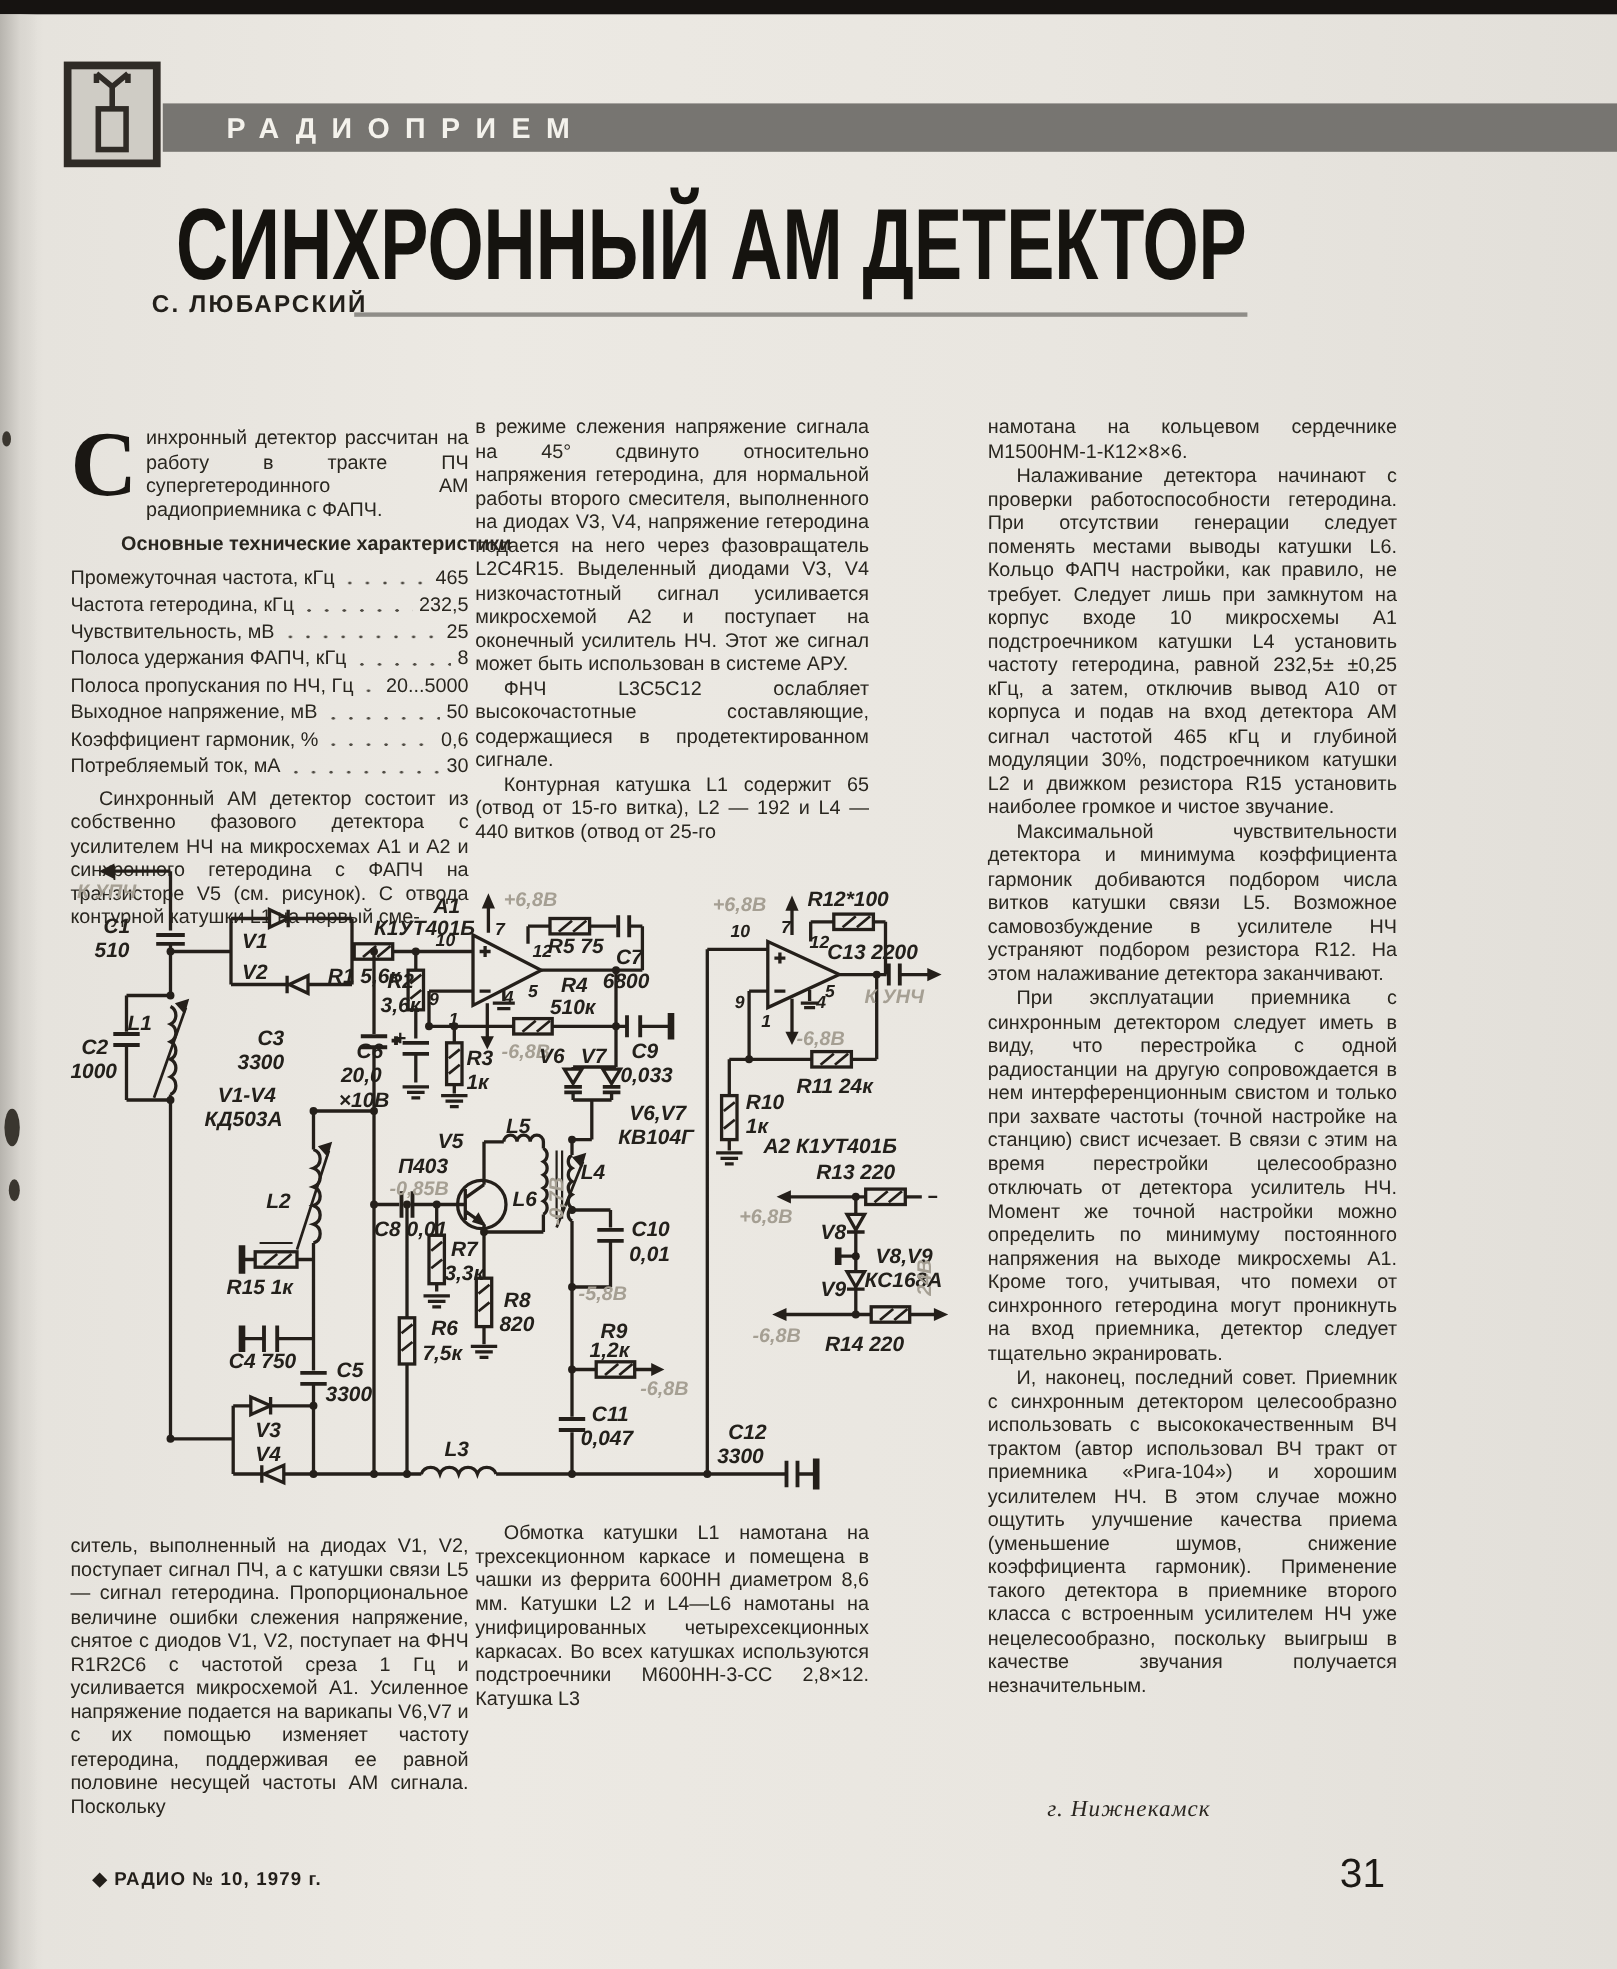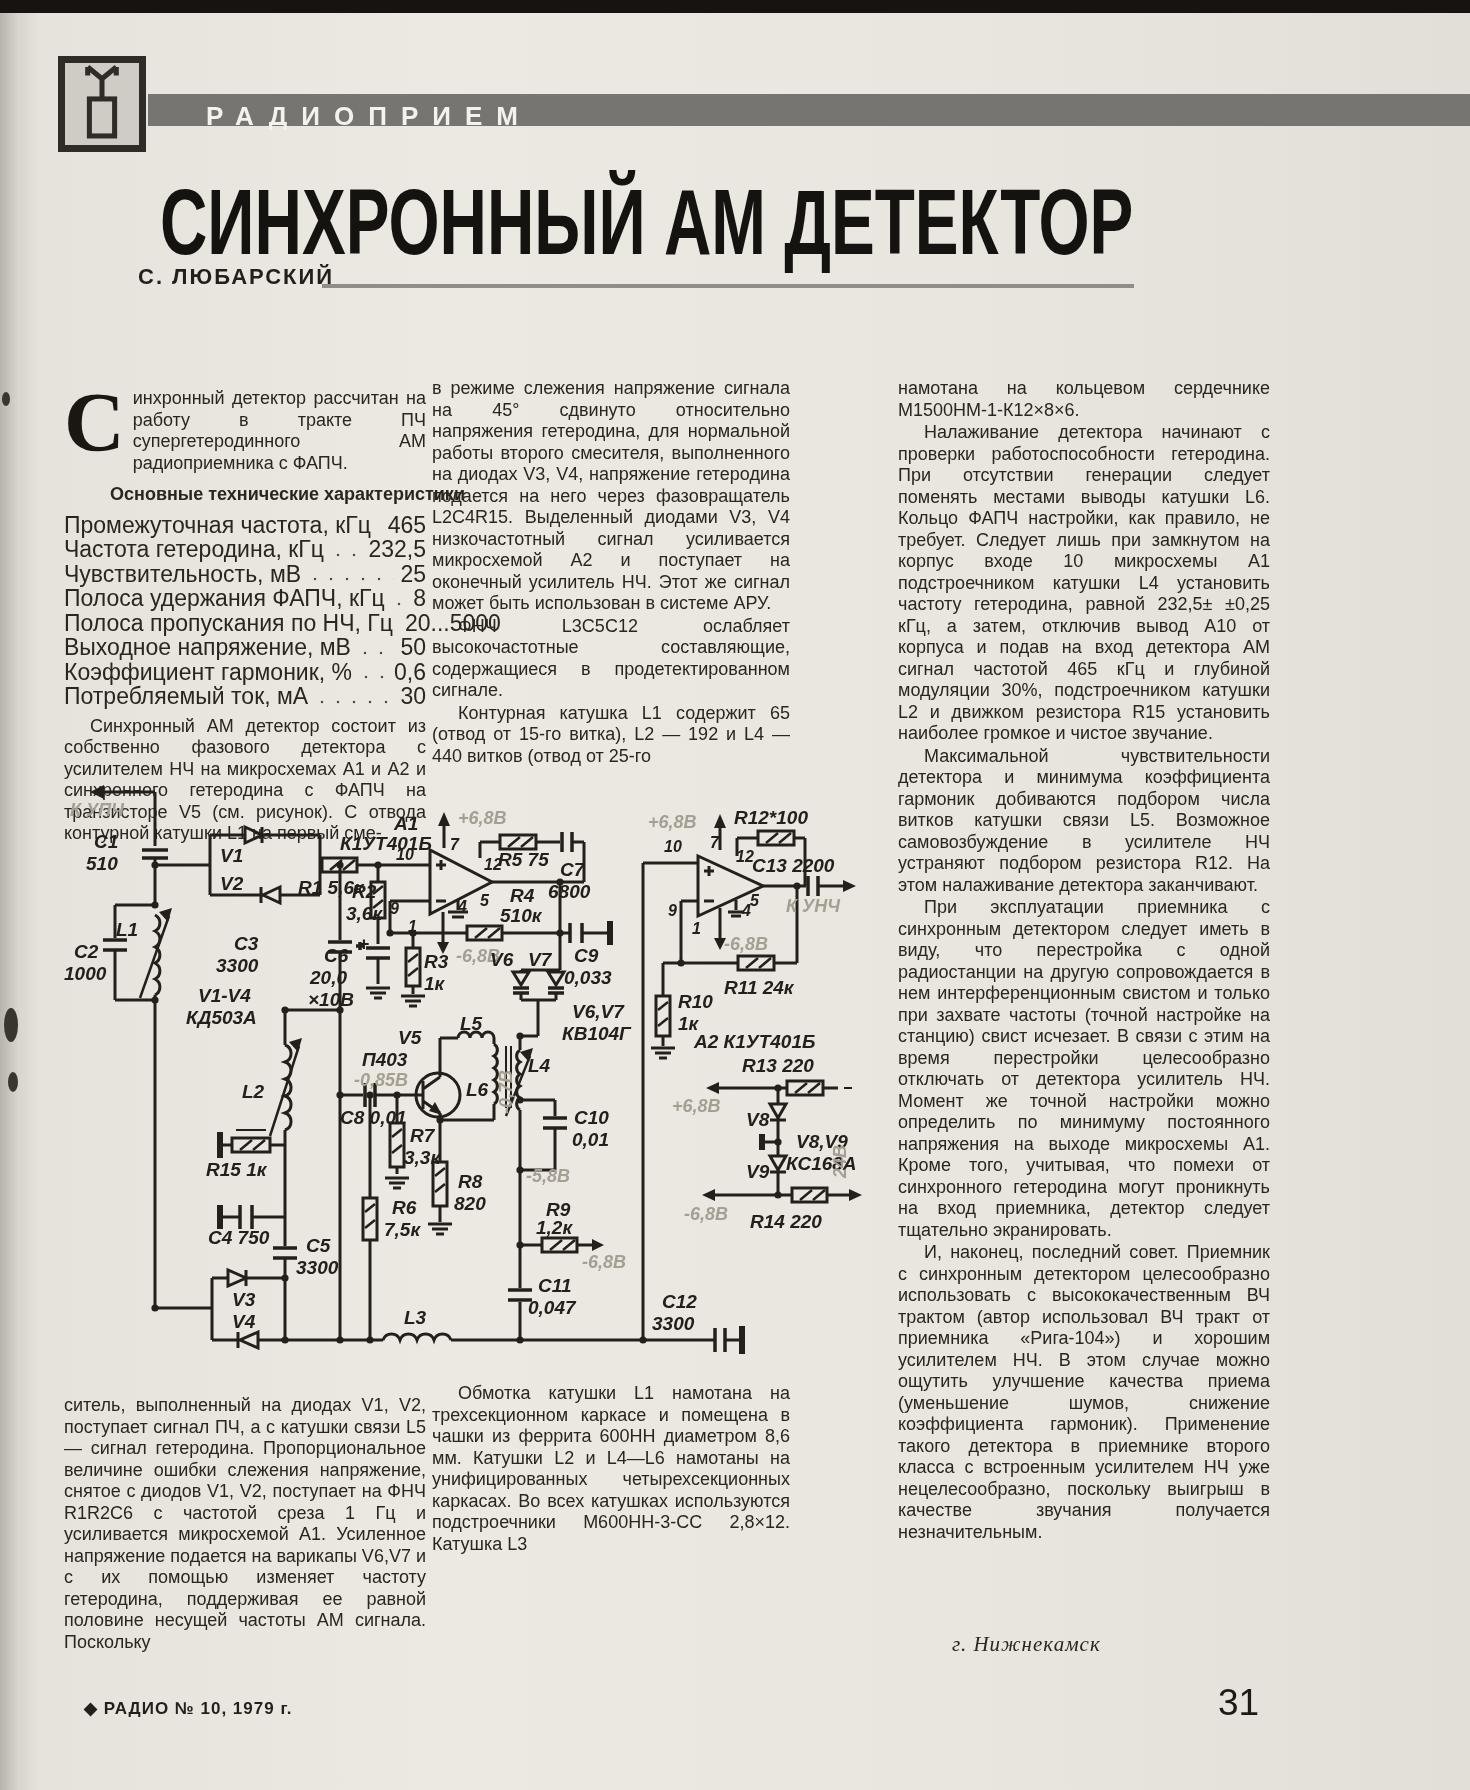--- a/index.html
+++ b/index.html
@@ -11,37 +11,37 @@
   .topbar{position:absolute;top:0;left:0;right:0;height:13px;background:#161311}
   .leftedge{position:absolute;left:0;top:13px;bottom:0;width:34px;
     background:linear-gradient(90deg,#b7b4ae,#d9d6d0 55%,rgba(233,230,224,0));}
   .blob{position:absolute;background:#3a362f;border-radius:50%}
   .b1{left:4px;top:1008px;width:14px;height:34px}
   .b2{left:8px;top:1072px;width:10px;height:20px}
   .b3{left:2px;top:392px;width:8px;height:14px}
 
   .icon-box{position:absolute;left:58px;top:56px;width:88px;height:96px;
     border:7px solid #2f2b26;background:#cfccc5;box-sizing:border-box}
-  .banner{position:absolute;left:148px;top:94px;right:0;height:32px;background:#777571}
+  .banner{position:absolute;left:148px;top:94px;right:0;height:44px;background:#777571}
   .banner-text{position:absolute;left:58px;top:0;line-height:44px;color:#f4f2ec;
     font-weight:bold;font-size:26px;letter-spacing:14px;white-space:nowrap}
   .title{position:absolute;left:160px;top:170px;font-weight:bold;font-size:80px;
     color:#15130f;white-space:nowrap;transform:scale(0.82,1.15);transform-origin:left top;
     letter-spacing:0px}
   .author{position:absolute;left:138px;top:264px;font-weight:bold;font-size:22px;
     letter-spacing:2px;color:#221f1a;white-space:nowrap}
   .author-line{position:absolute;left:322px;top:284px;width:812px;height:4px;background:#8f8d88}
 
   .col{position:absolute;font-size:18px;line-height:21.5px;text-align:justify;color:#29261f}
   .col p{margin:0 0 1px 0;text-indent:26px}
   .col p.noind{text-indent:0}
   .dropcap{float:left;font-size:84px;line-height:62px;font-weight:bold;
     margin:4px 8px 0 0;color:#1a1713;font-family:"Liberation Serif",serif}
   .specs-head{font-weight:bold;font-size:18px;margin:9px 0 7px 46px;text-align:left;white-space:nowrap}
-  .spec-row{display:flex;align-items:baseline;font-size:23px;line-height:24.5px}
+  .spec-row{display:flex;align-items:baseline;font-size:18px;line-height:24.5px}
   .spec-label{white-space:nowrap}
   .spec-leader{flex:1;margin:0 6px;height:16px;align-self:flex-end;
     background-image:radial-gradient(circle,#4e4a42 1.4px,rgba(0,0,0,0) 1.6px);
     background-size:16px 4px;background-position:left bottom 5px;background-repeat:repeat-x}
   .spec-value{white-space:nowrap;text-align:center}
 
   .schematic{position:absolute;left:60px;top:700px;width:830px;height:700px}
   svg text{font-family:"Liberation Sans",sans-serif}
   .slbl{font-style:italic;font-weight:bold;font-size:19px;fill:#23201b}
   .gl{font-style:italic;font-weight:bold;font-size:18px;fill:#a59f93}

